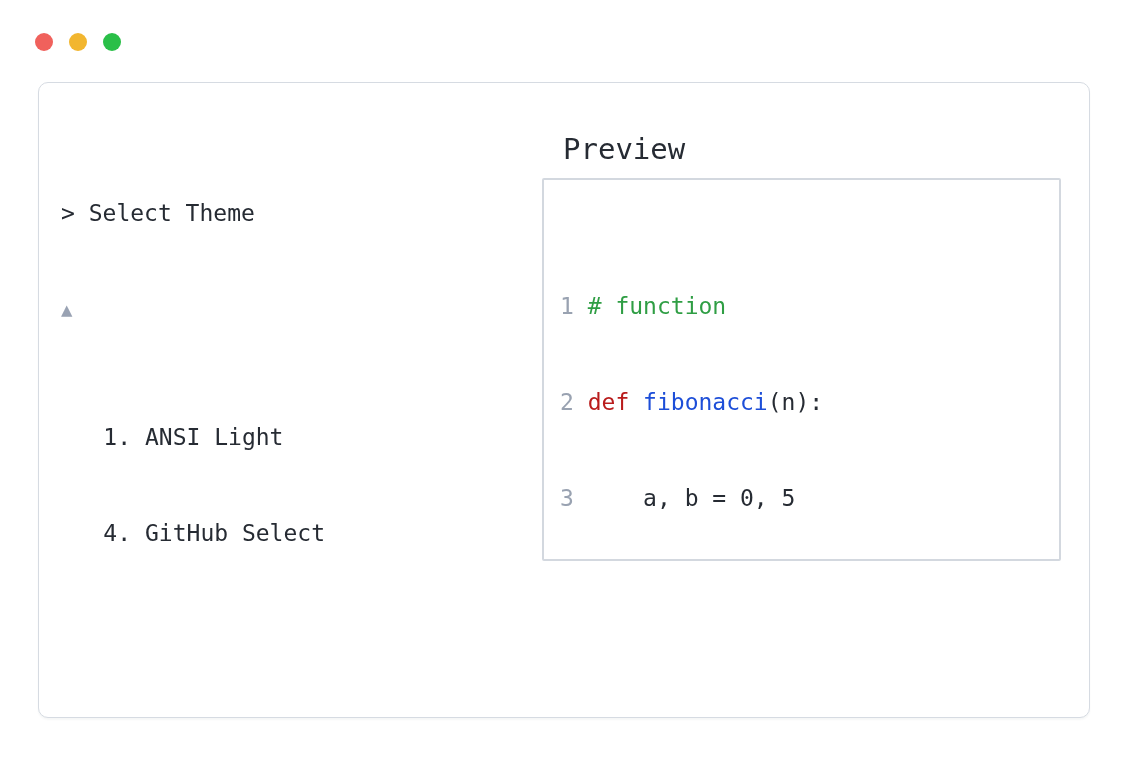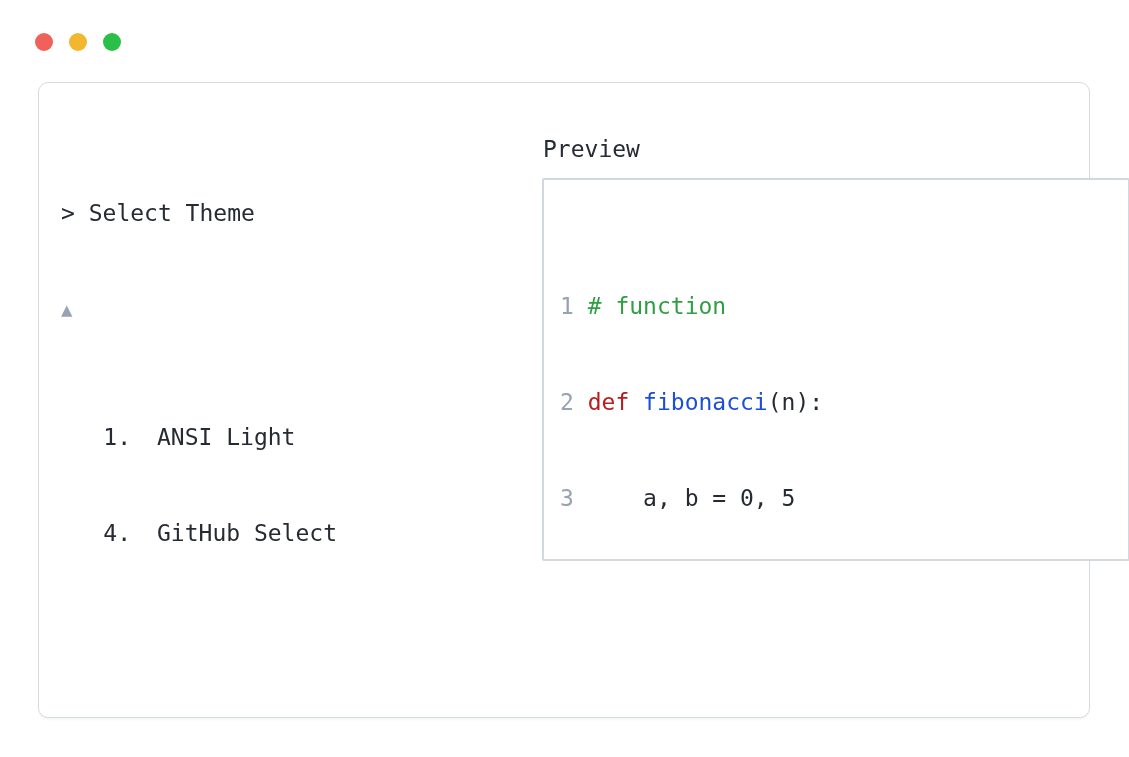--- a/index.html
+++ b/index.html
@@ -16,29 +16,29 @@
   
   .panel { position:absolute; left:38px; top:82px; width:1052px; height:636px;
            background:#ffffff; border:1.5px solid #d6dbe2; border-radius:10px;
            box-shadow:0 2px 2px rgba(30,40,60,0.04); }
 
   
   .list-col { position:absolute; left:22px; top:50px; font-size:23px; line-height:32px; white-space:pre; }
   .row { height:32px; position:relative; }
   .arrow-up { color:#99a2b3; font-size:19px; }
   .num { display:inline-block; width:70px; text-align:right; }
-  .label { margin-left:26px; }
+  .label { margin-left:14px; }
   .muted { color:#99a2b1; }
   .item.selected { color:#2ca44e; }
   .sel-dot { position:absolute; left:-5px; top:10px; width:12px; height:12px;
              border-radius:50%; background:#2ca44e; }
 
   
-  .preview-title { position:absolute; left:504px; top:50px; font-size:23px; line-height:32px; }
-  .preview-box { position:absolute; left:503px; top:95px; width:588px; height:383px;
+  .preview-title { position:absolute; left:524px; top:50px; font-size:29px; line-height:32px; }
+  .preview-box { position:absolute; left:503px; top:95px; width:519px; height:383px;
                  border:2px solid #d3d8df; border-radius:2px; background:#ffffff; overflow:hidden; }
   .code { padding:46px 0 0 16px; font-size:23px; line-height:32px; white-space:pre; }
   .code-line { height:32px; }
   .ln { color:#99a2b1; }
   .kw { color:#b91c1c; }
   .fn { color:#1d4ed8; }
   .cm { color:#2f9e44; }
   .pl { color:#262b33; }
 </style>
 </head>

